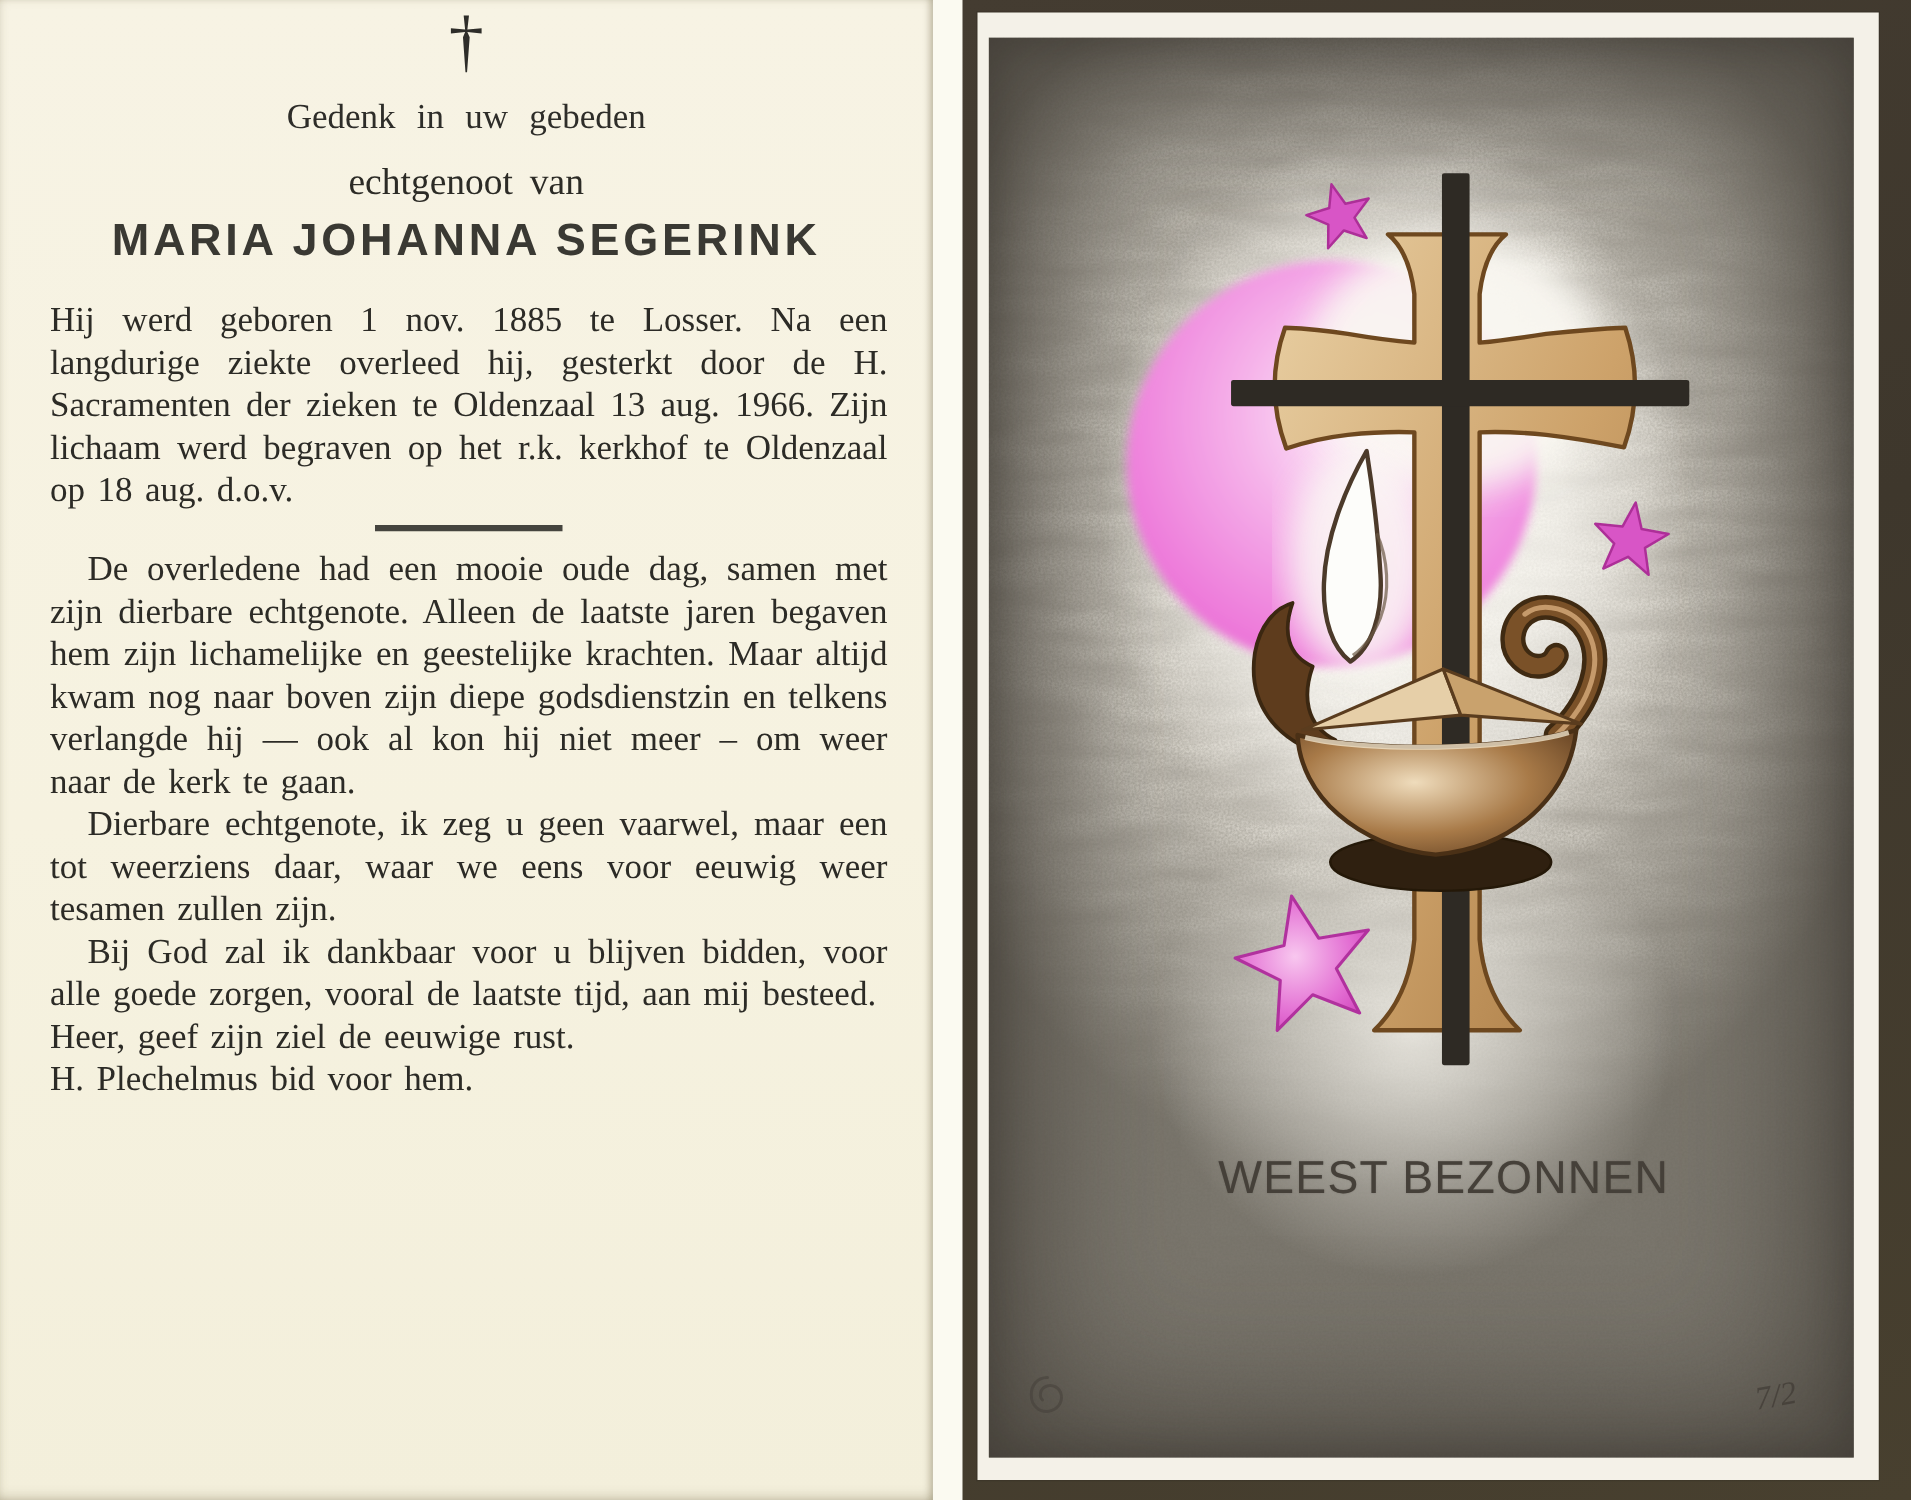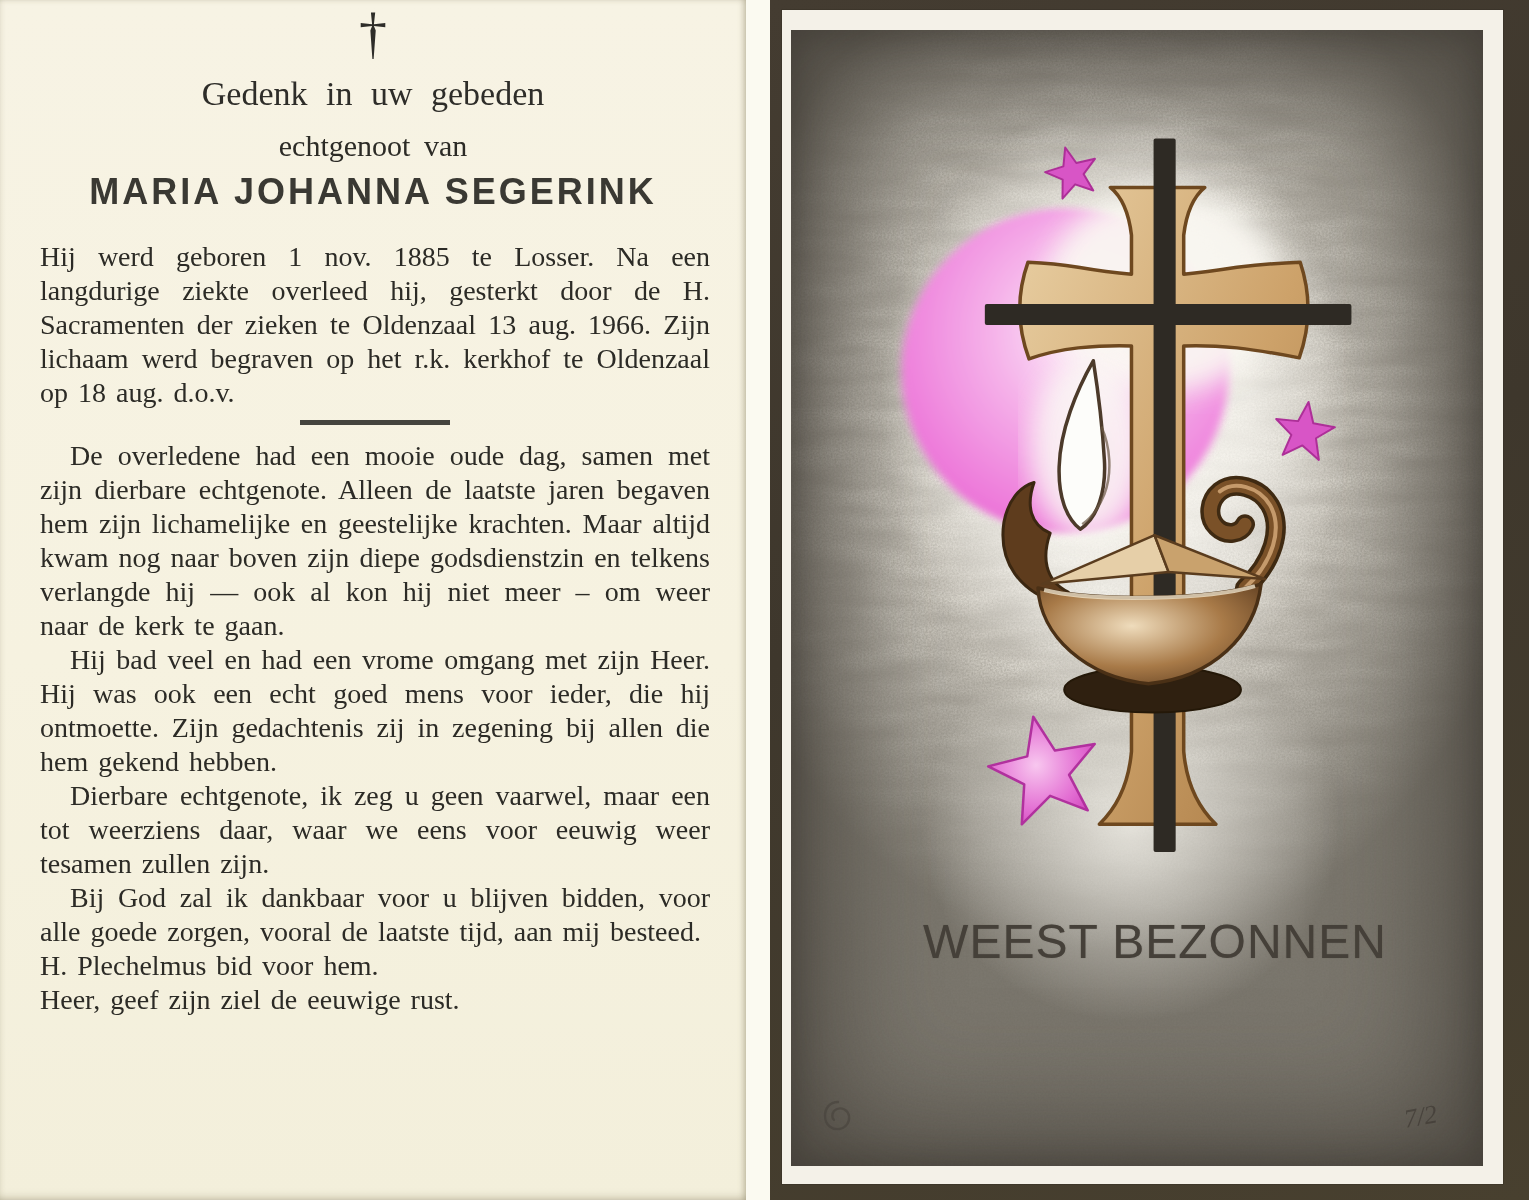--- a/index.html
+++ b/index.html
@@ -13,21 +13,21 @@
   
   .left-card{
     position:absolute;left:0;top:0;width:746px;height:1200px;
     background:linear-gradient(180deg,#f7f3e4 0%,#f6f2e0 55%,#f3efdb 100%);
     box-shadow:inset -5px 0 6px -3px rgba(125,115,85,.45),
                inset 0 -7px 9px -5px rgba(125,115,85,.35),
                inset 4px 4px 10px -8px rgba(125,115,85,.4);
     color:#2c2b26;overflow:hidden;
   }
   .cross-glyph{margin-top:4px;text-align:center;font-size:56px;line-height:58px;color:#2e2d29;}
-  .gedenk{margin-top:14px;text-align:center;font-size:34px;line-height:36px;word-spacing:10px;color:#2e2d29;}
+  .gedenk{margin-top:14px;text-align:center;font-size:28px;line-height:36px;word-spacing:10px;color:#2e2d29;}
   .deceased{margin:8px 0 0 0;text-align:center;font-family:"Liberation Sans","DejaVu Sans",sans-serif;
     font-weight:600;font-size:46px;line-height:52px;letter-spacing:2px;color:#3a3933;}
   .relation{margin-top:16px;text-align:center;font-size:30px;line-height:36px;word-spacing:6px;}
   .spouse{margin:6px 0 0 0;text-align:center;font-family:"Liberation Sans","DejaVu Sans",sans-serif;
     font-weight:600;font-size:36px;line-height:44px;letter-spacing:3px;color:#3a3933;}
   .body-text{margin-top:26px;padding:0 36px 0 40px;}
   .body-text p{margin:0;font-size:28px;line-height:34px;text-align:justify;word-spacing:3px;color:#2c2b26;}
   .body-text p.indent{text-indent:30px;}
   .divider{width:150px;height:5px;background:#45443e;margin:10px auto 14px auto;}
   .closing{margin:16px 0 0 0;text-align:center;font-size:28px;line-height:34px;word-spacing:4px;}
@@ -51,21 +51,21 @@
     position:absolute;inset:0;
     background:
       radial-gradient(ellipse 46% 36% at 47% 33%,rgba(250,248,242,.96) 0%,rgba(250,248,242,.7) 42%,rgba(250,248,242,0) 74%),
       radial-gradient(ellipse 42% 24% at 49% 70%,rgba(246,244,237,.8) 0%,rgba(246,244,237,0) 72%);
     box-shadow:inset 0 0 120px 34px rgba(48,44,37,.62), inset 0 0 28px 8px rgba(48,44,37,.3);
   }
   .art > svg.illustration{position:absolute;inset:0;width:100%;height:100%;}
   .caption{
     position:absolute;left:12px;right:0;top:888px;transform:translateX(12px);
     text-align:center;font-family:"Liberation Sans","DejaVu Sans",sans-serif;
-    font-size:48px;line-height:47px;letter-spacing:1px;color:#454039;
+    font-size:37px;line-height:47px;letter-spacing:1px;color:#454039;
     text-shadow:0 0 1px rgba(69,64,57,.5);
   }
   .corner-mark{
     position:absolute;right:46px;top:1072px;font-family:"Liberation Serif",serif;
     font-style:italic;font-size:26px;color:rgba(55,50,44,.55);transform:rotate(-10deg);
   }
   .monogram{position:absolute;left:30px;top:1066px;opacity:.55;}
 </style>
 </head>
 <body>
@@ -75,25 +75,24 @@
   <section class="left-card">
     <div class="cross-glyph">†</div>
     <div class="gedenk">Gedenk in uw gebeden</div>
     <div class="relation">echtgenoot van</div>
     <h2 class="spouse">MARIA JOHANNA SEGERINK</h2>
 
     <div class="body-text">
       <p>Hij werd geboren 1 nov. 1885 te Losser. Na een langdurige ziekte overleed hij, gesterkt door de H. Sacramenten der zieken te Oldenzaal 13 aug. 1966. Zijn lichaam werd begraven op het r.k. kerkhof te Oldenzaal op 18 aug. d.o.v.</p>
       <div class="divider"></div>
       <p class="indent">De overledene had een mooie oude dag, samen met zijn dierbare echtgenote. Alleen de laatste jaren begaven hem zijn lichamelijke en geestelijke krachten. Maar altijd kwam nog naar boven zijn diepe godsdienstzin en telkens verlangde hij — ook al kon hij niet meer – om weer naar de kerk te gaan.</p>
-      <p class="indent">Hij bad veel en had een vrome omgang met zijn Heer. Hij was ook een echt goed mens voor ieder, die hij ontmoette. Zijn gedachtenis zij in zegening bij allen die hem gekend hebben.</p>
       <p class="indent">Dierbare echtgenote, ik zeg u geen vaarwel, maar een tot weerziens daar, waar we eens voor eeuwig weer tesamen zullen zijn.</p>
       <p class="indent">Bij God zal ik dankbaar voor u blijven bidden, voor alle goede zorgen, vooral de laatste tijd, aan mij besteed.</p>
+      <p class="closing">Heer, geef zijn ziel de eeuwige rust.</p>
       <p class="closing">H. Plechelmus bid voor hem.</p>
-      <p class="closing">Heer, geef zijn ziel de eeuwige rust.</p>
     </div>
   </section>
 
   <section class="right-card">
     <div class="white-mat">
       <div class="art">
 
         <svg class="grain" viewBox="0 0 689 1140" preserveAspectRatio="none">
           <filter id="blotch">
               <feTurbulence type="fractalNoise" baseFrequency="0.012 0.05" numOctaves="2" seed="11"></feTurbulence>

